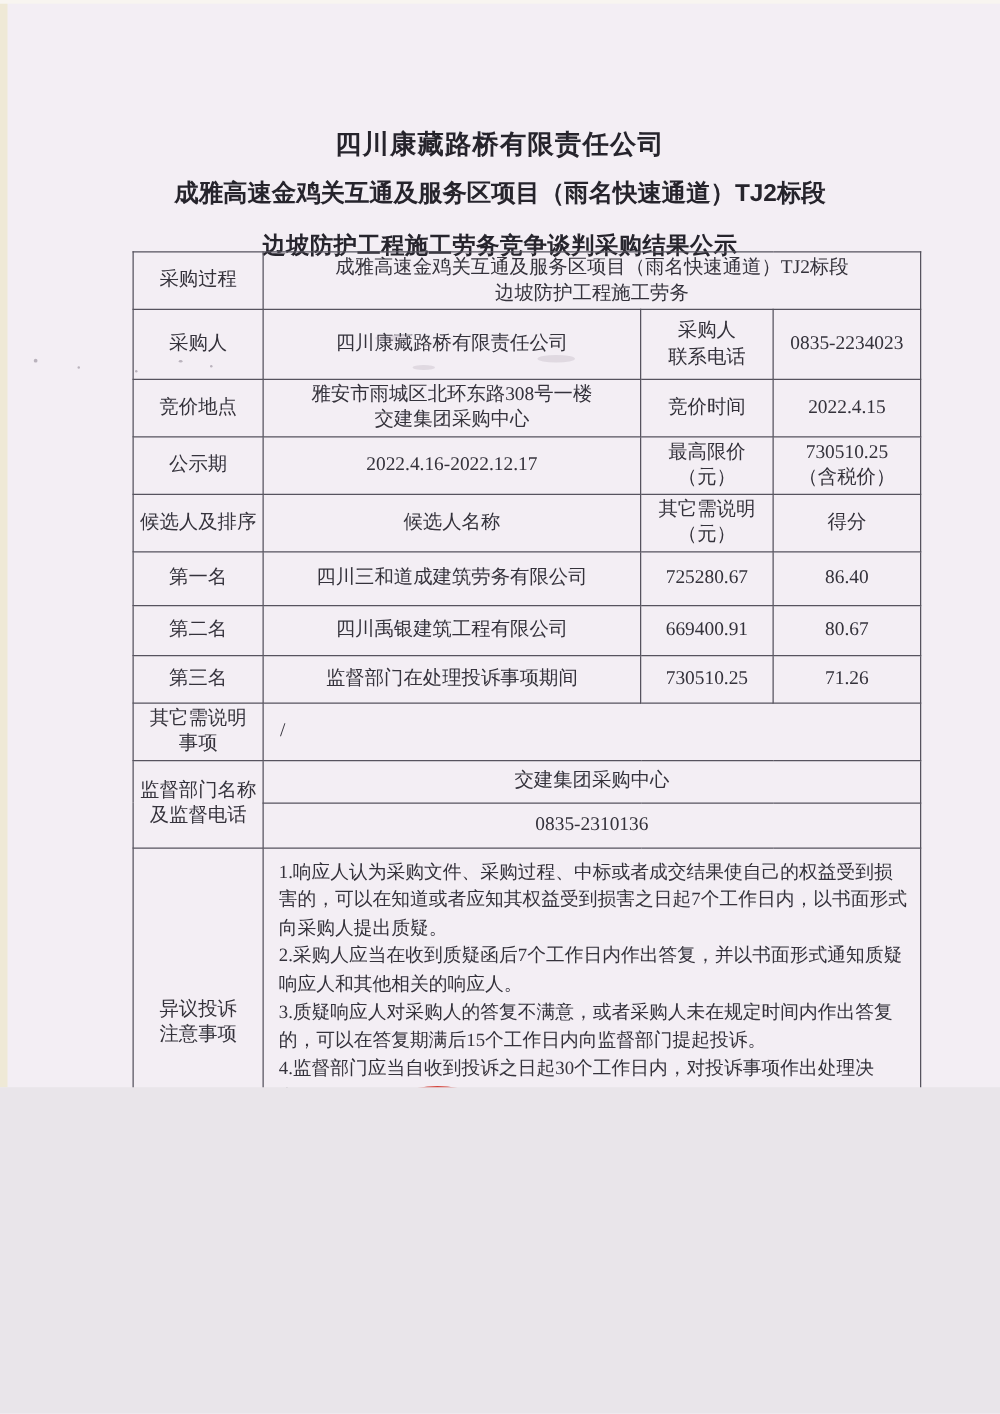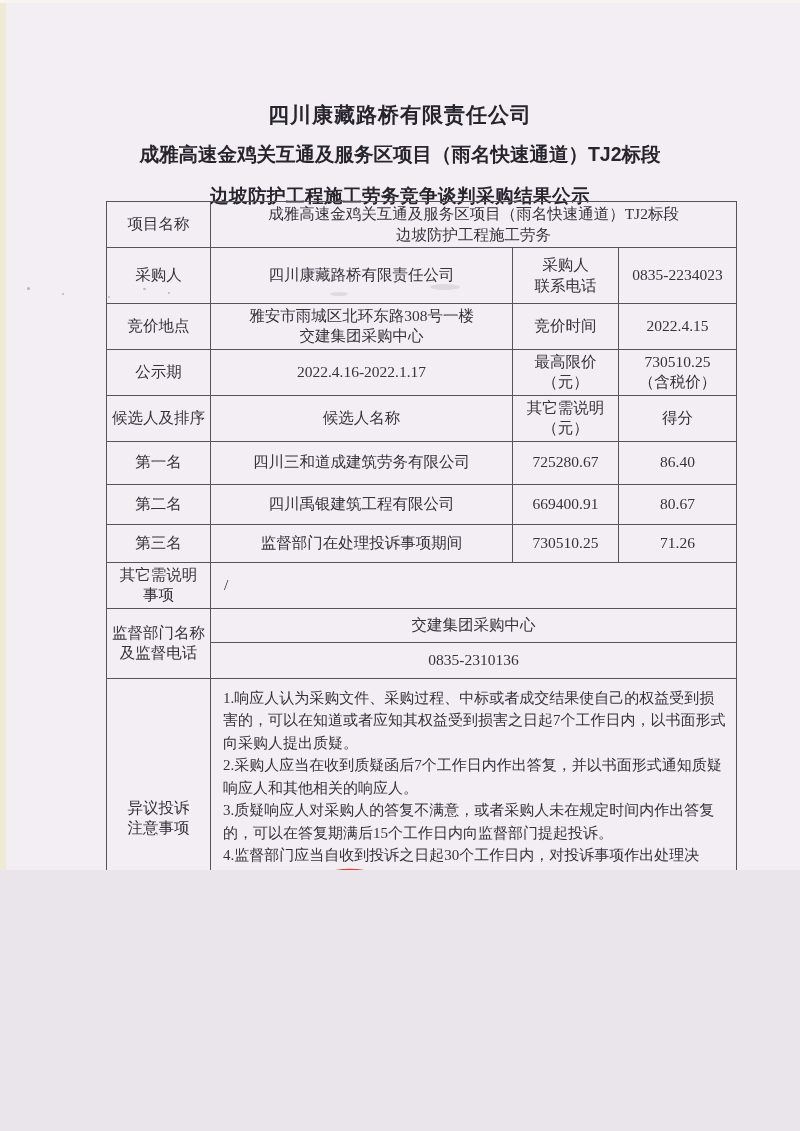--- a/index.html
+++ b/index.html
@@ -70,21 +70,21 @@
   <table class="doc-table">
     <colgroup>
         <col class="c1">
         <col class="c2">
         <col class="c3">
         <col class="c4">
       </colgroup>
 
     <tbody>
         <tr class="r1">
-      <td>项目名称</td>
+      <td>采购过程</td>
       <td colspan="3">
         <div>成雅高速金鸡关互通及服务区项目（雨名快速通道）TJ2标段</div>
         <div>边坡防护工程施工劳务</div>
       </td>
     </tr>
 
     <tr class="r2">
       <td>采购人</td>
       <td>四川康藏路桥有限责任公司</td>
       <td>
@@ -99,21 +99,21 @@
       <td>
         <div>雅安市雨城区北环东路308号一楼</div>
         <div>交建集团采购中心</div>
       </td>
       <td>竞价时间</td>
       <td>2022.4.15</td>
     </tr>
 
     <tr class="r4">
       <td>公示期</td>
-      <td>2022.4.16-2022.1.17</td>
+      <td>2022.4.16-2022.12.17</td>
       <td>
         <div>最高限价</div>
         <div>（元）</div>
       </td>
       <td>
         <div>730510.25</div>
         <div>（含税价）</div>
       </td>
     </tr>
 

